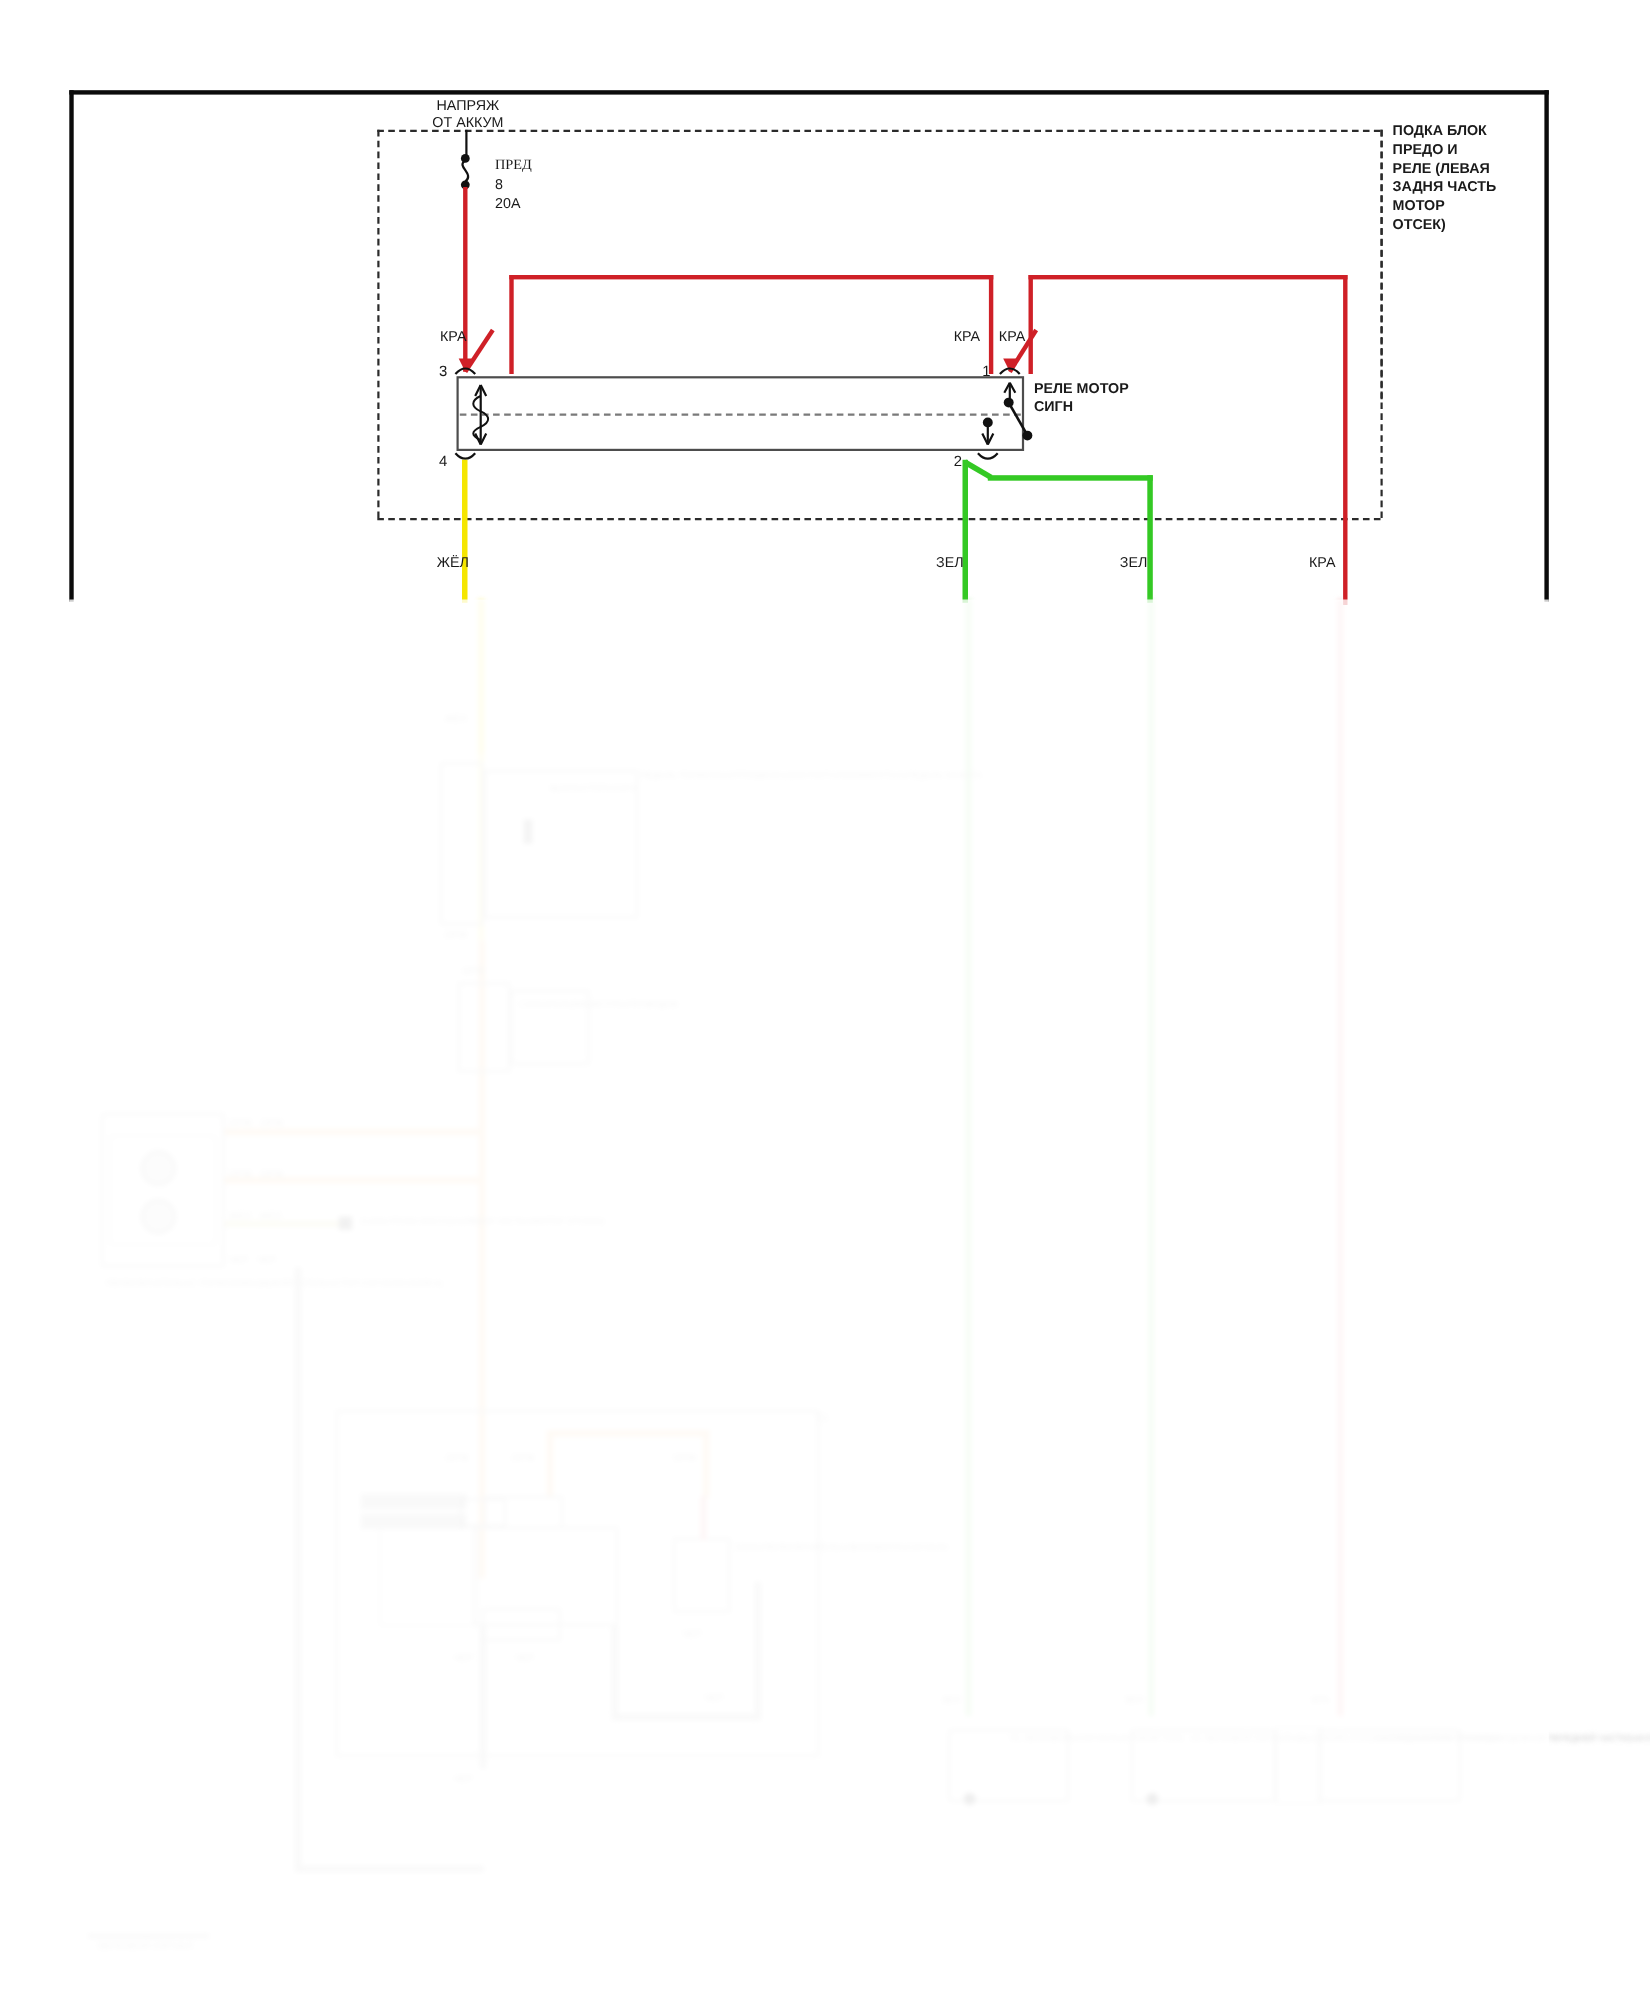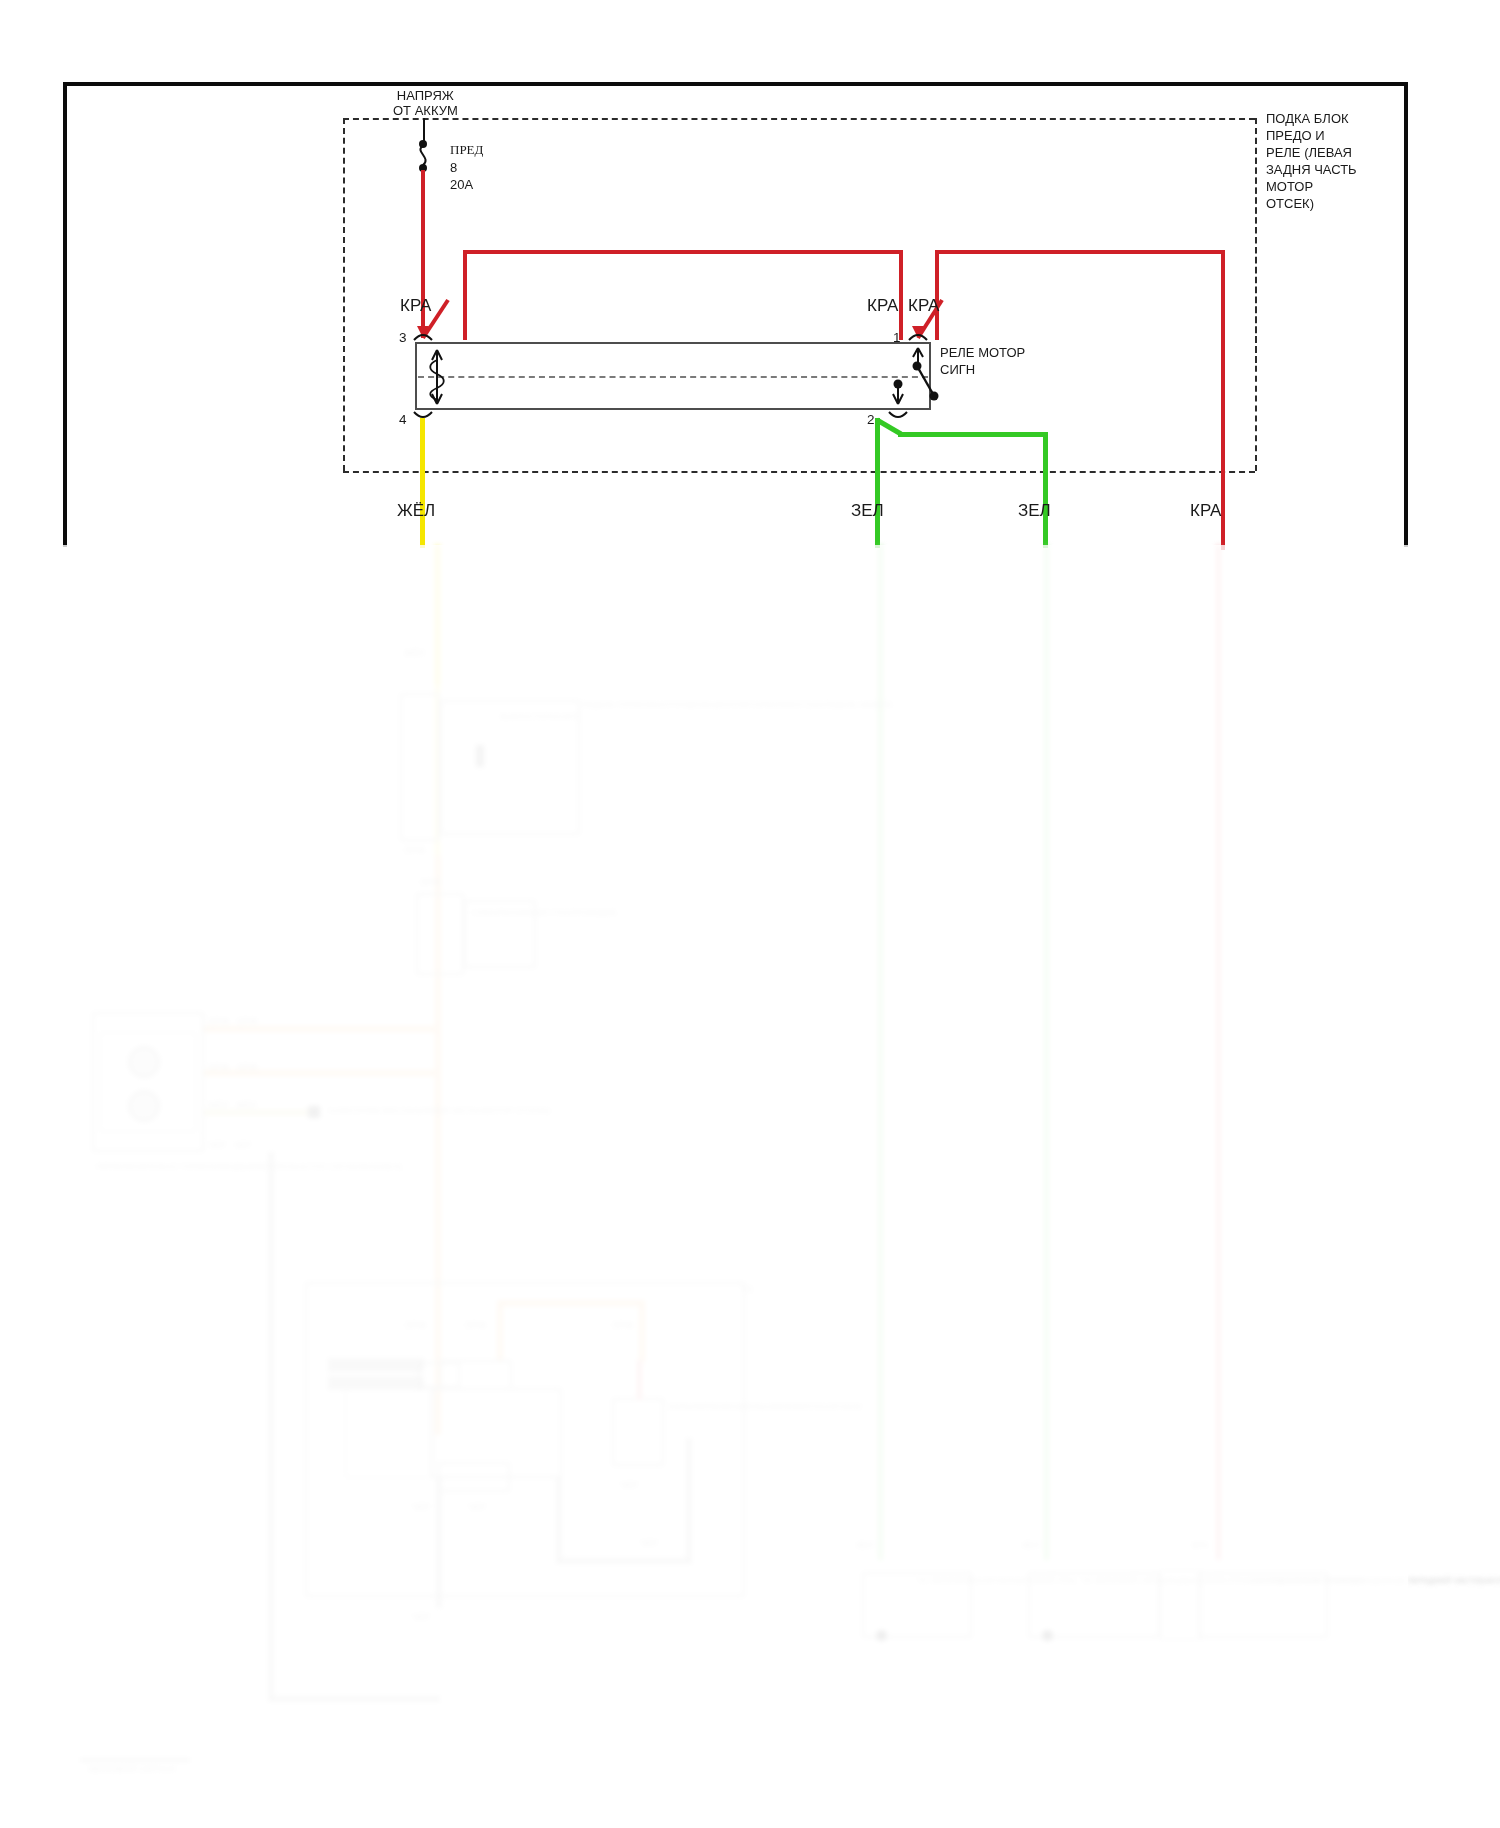--- a/index.html
+++ b/index.html
@@ -6,23 +6,23 @@
   body{width:1500px;height:1828px;position:relative;overflow:hidden;
        font-family:"Liberation Sans","DejaVu Sans",sans-serif;color:#111;}
 
   #canvas{position:absolute;left:0;top:0;width:1500px;height:1828px;}
 
   
   .frame-line{position:absolute;background:#0b0b0b;}
 
   
   .lbl{position:absolute;font-size:13px;line-height:15px;color:#1a1a1a;white-space:pre;}
-  .lbl.sm{font-size:17px;}
+  .lbl.sm{font-size:13px;}
   .lbl.pin{font-size:13.5px;}
-  .lbl.blk{line-height:17px;}
+  .lbl.blk{line-height:17px;font-weight:bold;}
 
   
   .w{position:absolute;}
   .w.red{background:#cf2027;}
   .w.redpale{background:#ef8f93;}
   .w.yel{background:#f5e600;}
   .w.grn{background:#34c924;}
   .w.grnpale{background:#8ee083;}
   .w.blk{background:#111;}
   .w.org{background:#f6c48a;}

